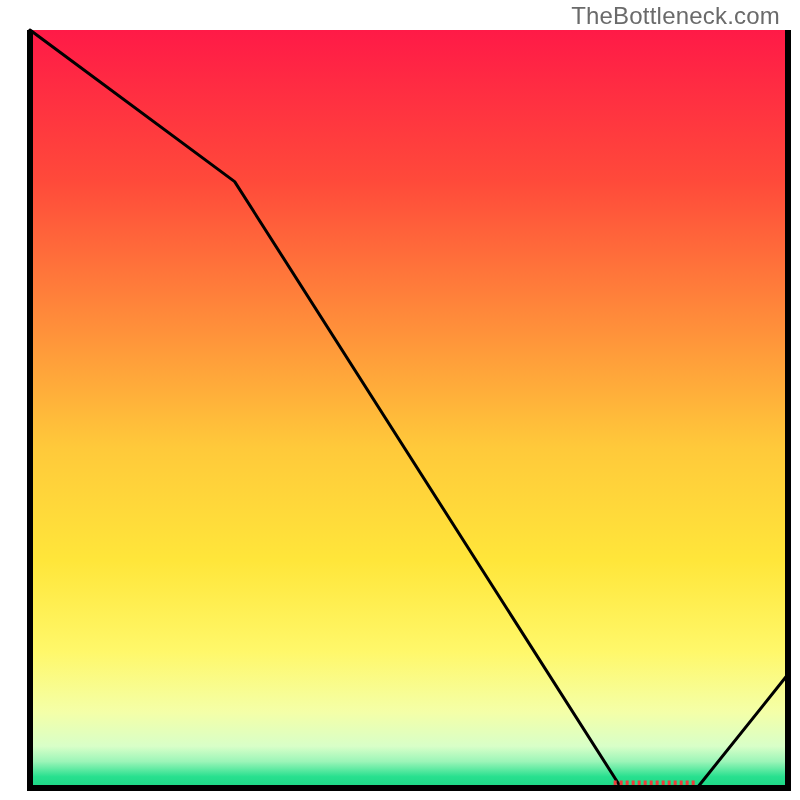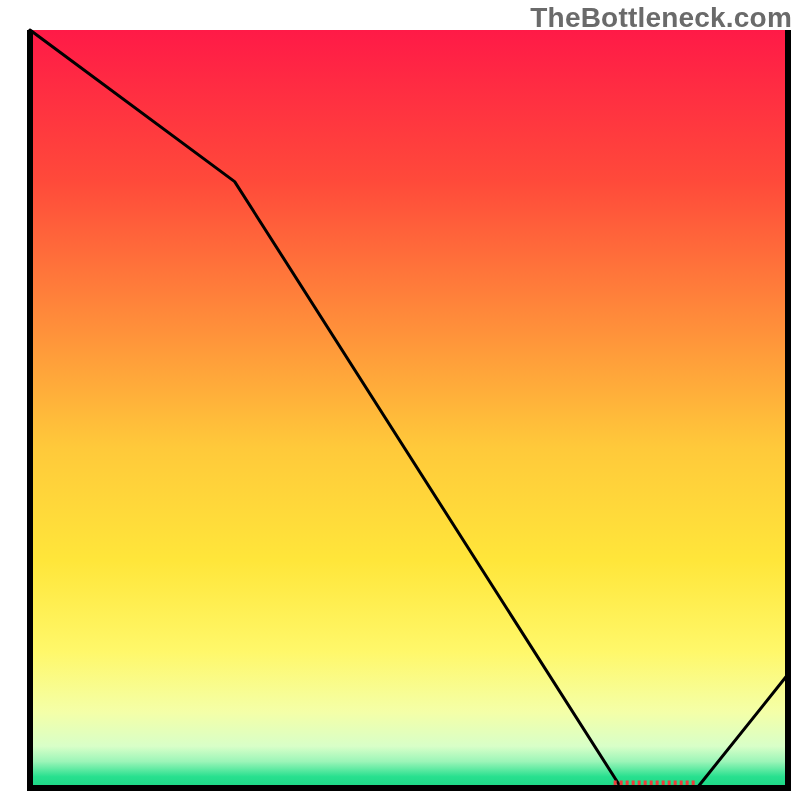--- a/index.html
+++ b/index.html
@@ -12,23 +12,23 @@
     overflow: hidden;
   }
   .wrap {
     position: relative;
     width: 800px;
     height: 800px;
   }
   .attribution {
     position: absolute;
     top: 2px;
-    right: 8px;
-    font-size: 28px;
-    font-weight: bold;
+    right: 20px;
+    font-size: 24px;
+    font-weight: normal;
     color: #6a6a6a;
     letter-spacing: 0.2px;
   }
   svg {
     position: absolute;
     top: 0;
     left: 0;
   }
 </style>
 </head>

